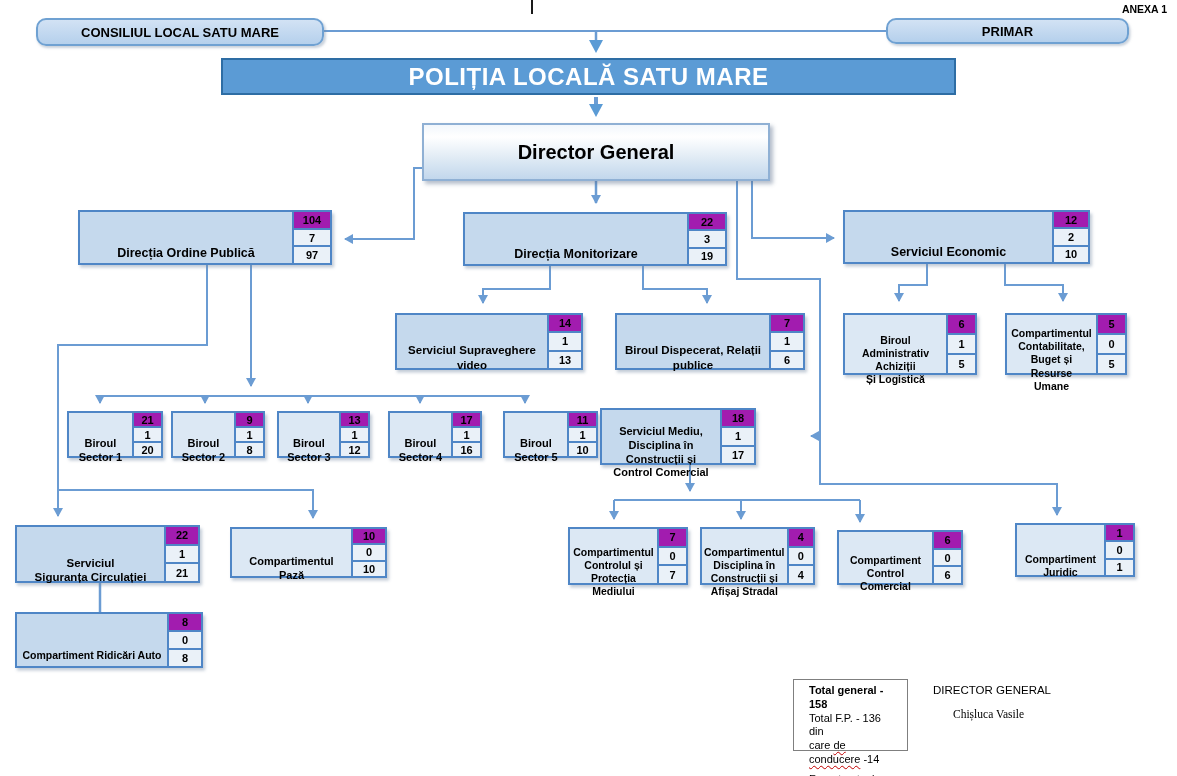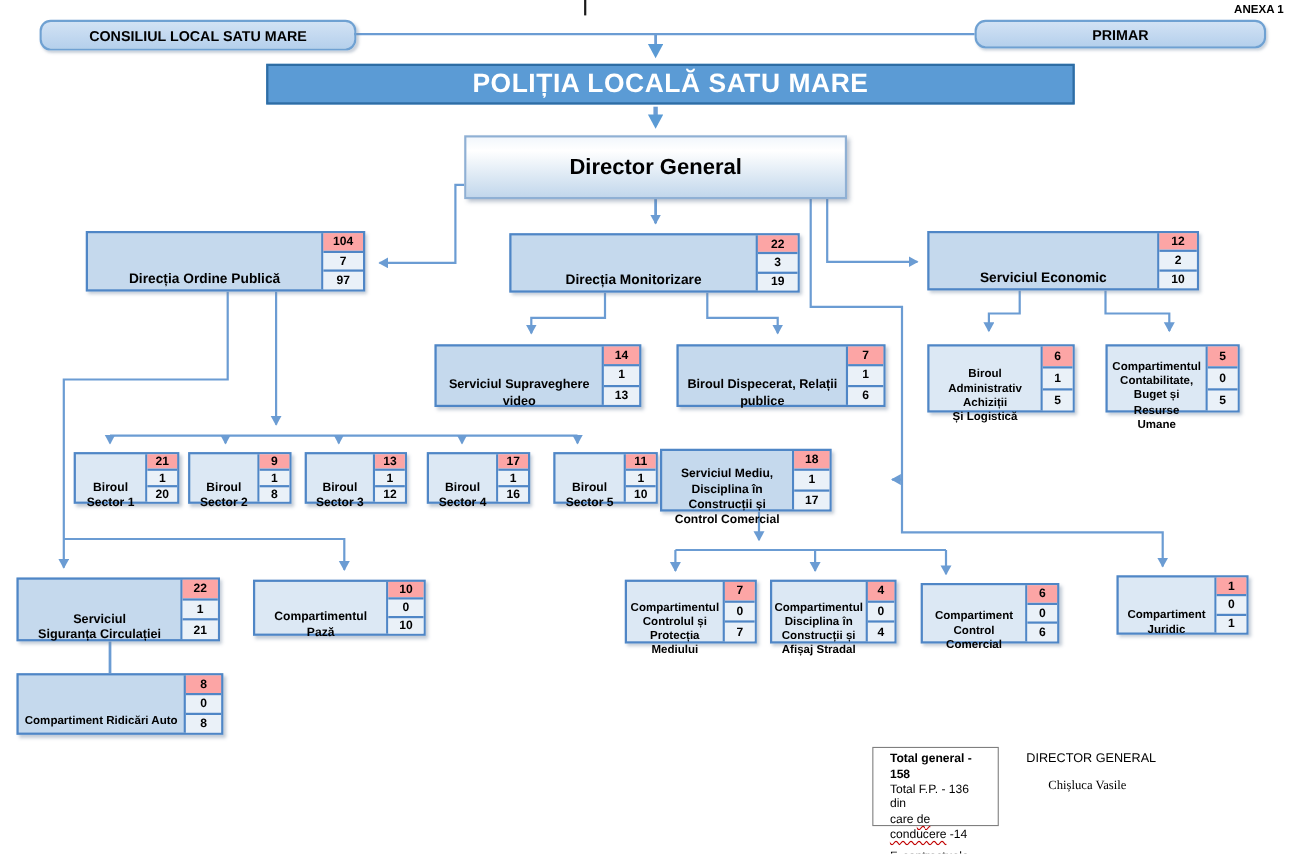--- a/index.html
+++ b/index.html
@@ -24,31 +24,31 @@
   .fs-md .obox-label{font-size:11.5px;}
   .fs-sm .obox-label{font-size:10.5px;}
   .obox-nums{
     width:32px;display:flex;flex-direction:column;border-left:2px solid #4f86c6;
   }
   .col-n .obox-nums{width:27px;}
   .num{
     flex:1;display:flex;align-items:center;justify-content:center;
     font-size:11px;font-weight:700;background:#eaf1f8;
   }
-  .num.n-top{background:#fca5a5;}
+  .num.n-top{background:#a21caf;}
   .num + .num{border-top:2px solid #4f86c6;}
   
   .pill{
     position:absolute;z-index:2;display:flex;align-items:center;justify-content:center;
     background:linear-gradient(180deg,#d2e2f4 0%,#b5d0ec 100%);
     border:2px solid #6fa1d2;border-radius:10px;box-sizing:border-box;
     font-weight:700;font-size:13px;box-shadow:1.5px 2px 2.5px rgba(120,140,165,.4);
   }
   .titlebar{
-    position:absolute;z-index:2;left:242px;top:58px;width:735px;height:37px;
+    position:absolute;z-index:2;left:221px;top:58px;width:735px;height:37px;
     background:#5b9bd5;border:2px solid #2e6da4;box-sizing:border-box;
     display:flex;align-items:center;justify-content:center;
     color:#ffffff;font-weight:700;font-size:24px;letter-spacing:.5px;
   }
   .dgbox{
     position:absolute;z-index:2;left:422px;top:123px;width:348px;height:58px;
     background:linear-gradient(180deg,#f2f7fc 0%,#ffffff 22%,#dde9f4 65%,#c2d7ec 100%);
     border:2px solid #8fb0d4;box-sizing:border-box;
     display:flex;align-items:center;justify-content:center;
     font-weight:700;font-size:20px;box-shadow:3px 3px 4px rgba(90,110,140,.45);
@@ -124,21 +124,21 @@
       <path d="M860 500 V522" marker-end="url(#arr)"></path>
     </g>
   </svg>
 
   <div class="anexa">ANEXA 1</div>
   <div class="tick"></div>
 
   <div class="pill" style="left:36px;top:18px;width:288px;height:28px;">
     <span>CONSILIUL LOCAL SATU MARE</span>
   </div>
-  <div class="pill" style="left:886px;top:18px;width:265px;height:26px;">
+  <div class="pill" style="left:886px;top:18px;width:243px;height:26px;">
     <span>PRIMAR</span>
   </div>
   <div class="titlebar">
     <span>POLIȚIA LOCALĂ SATU MARE</span>
   </div>
   <div class="dgbox">
     <span>Director General</span>
   </div>
 
   <div class="obox tone-m fs-lg" style="left:78px;top:210px;width:254px;height:55px;">

